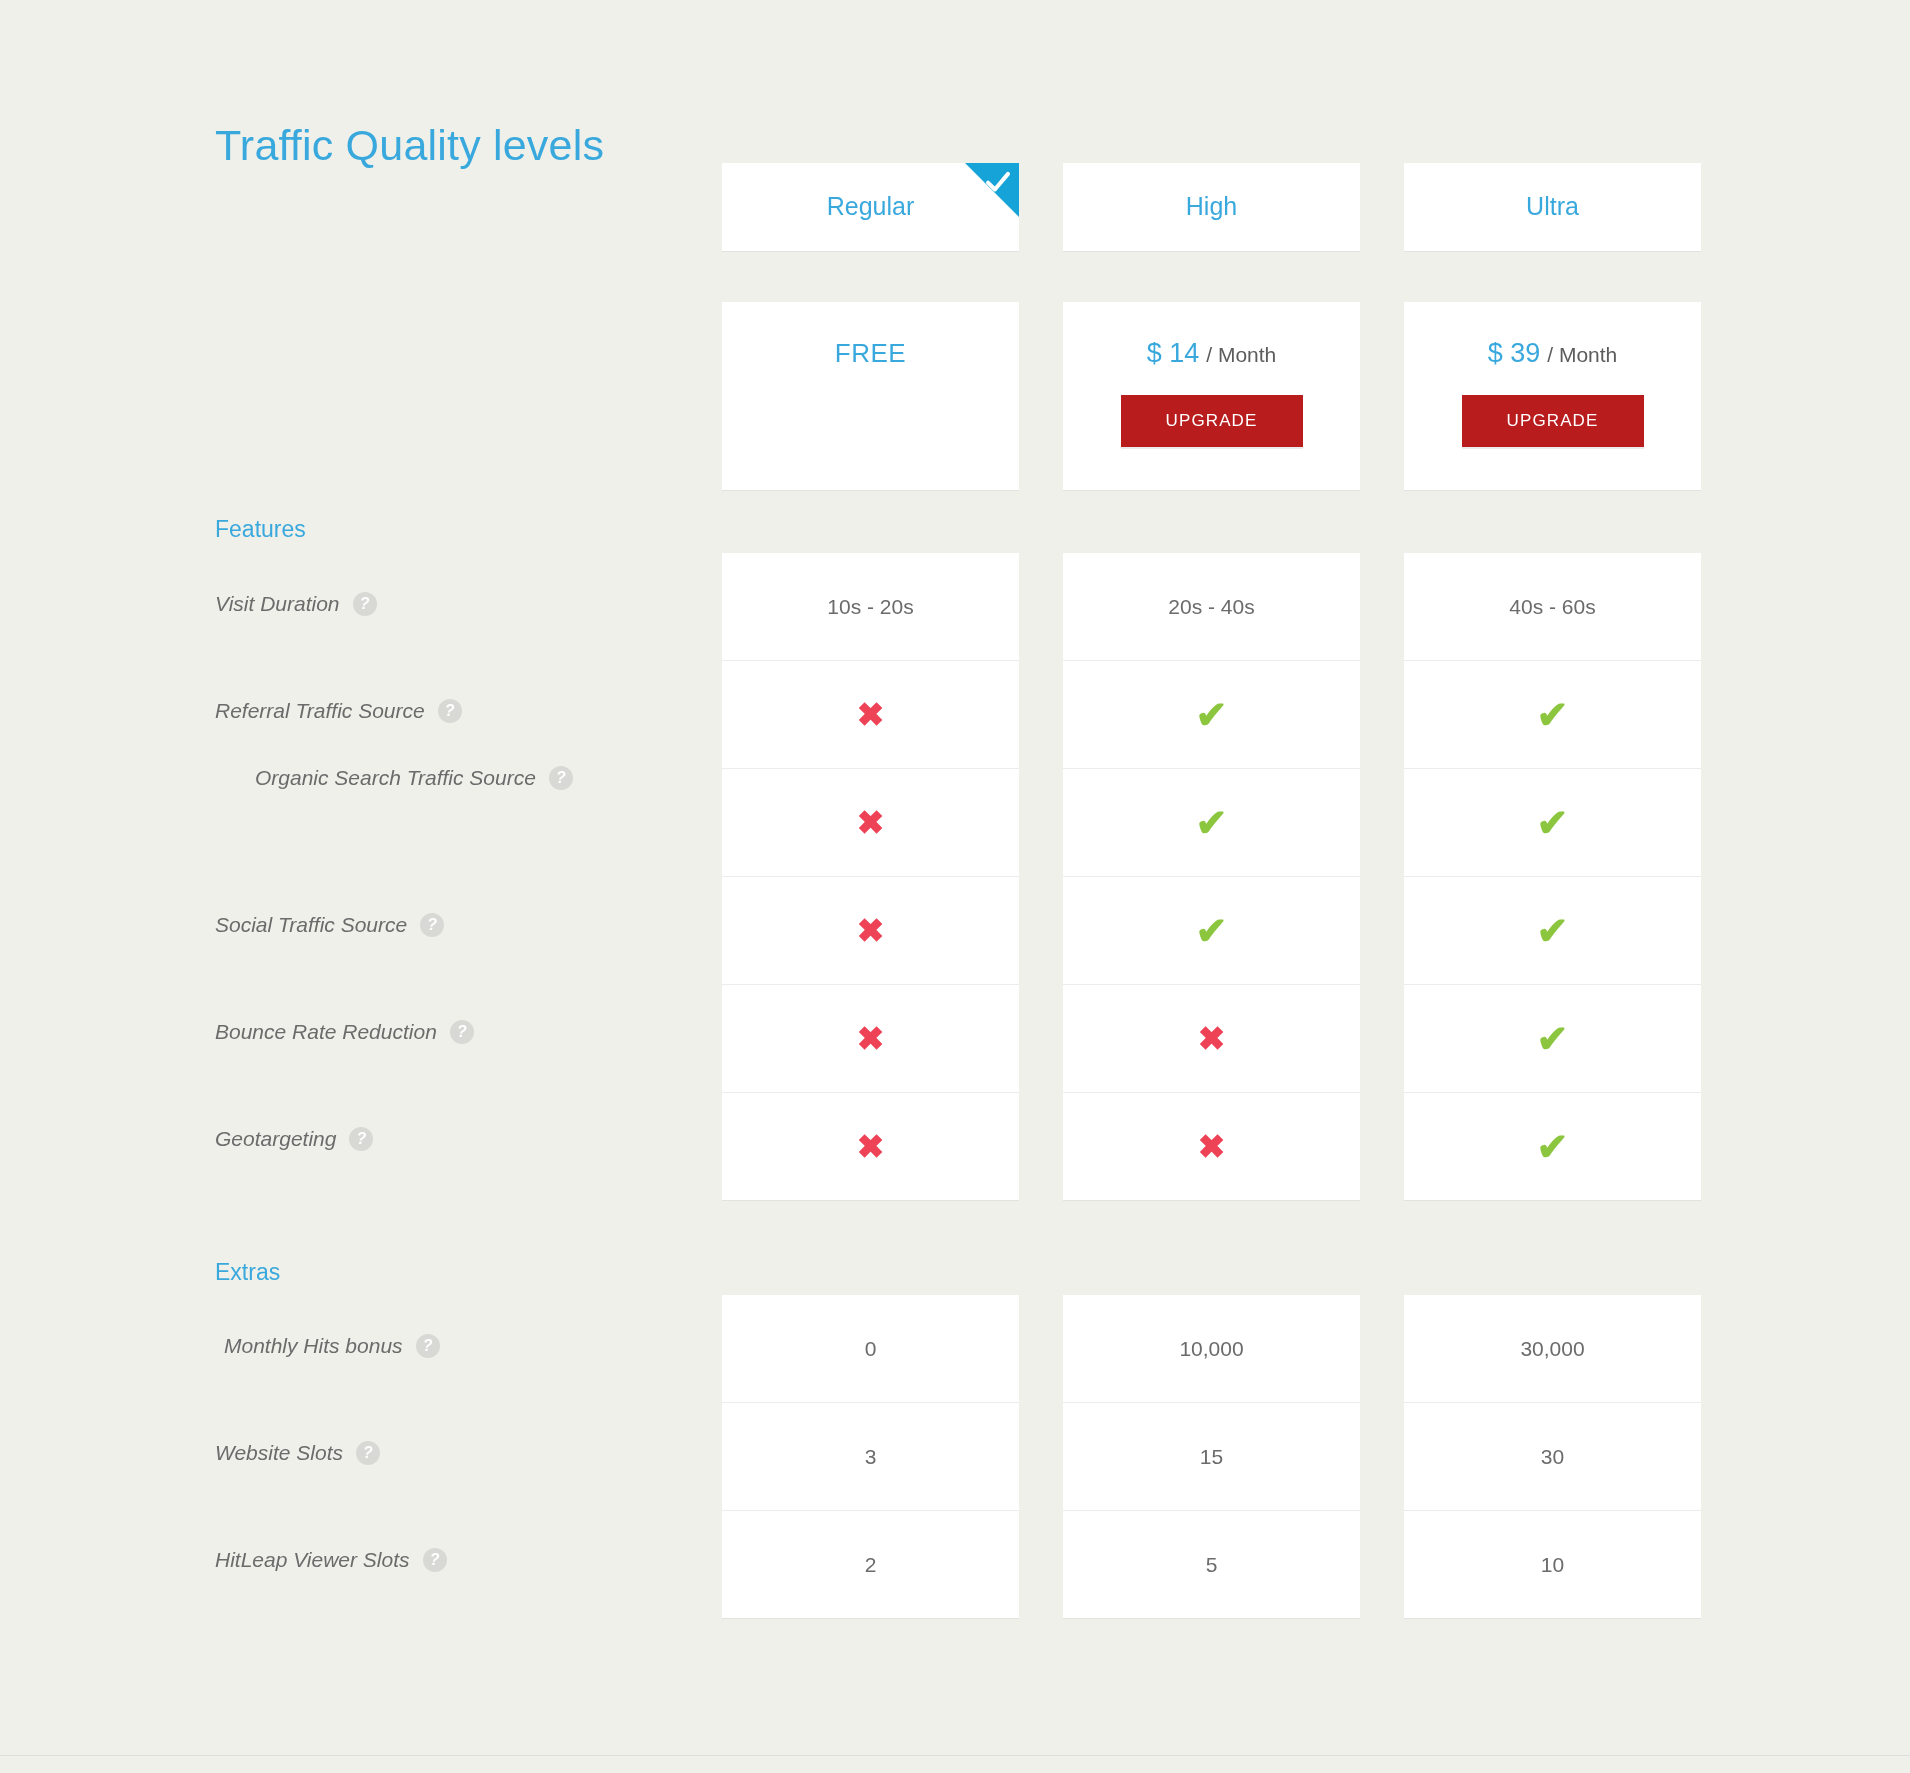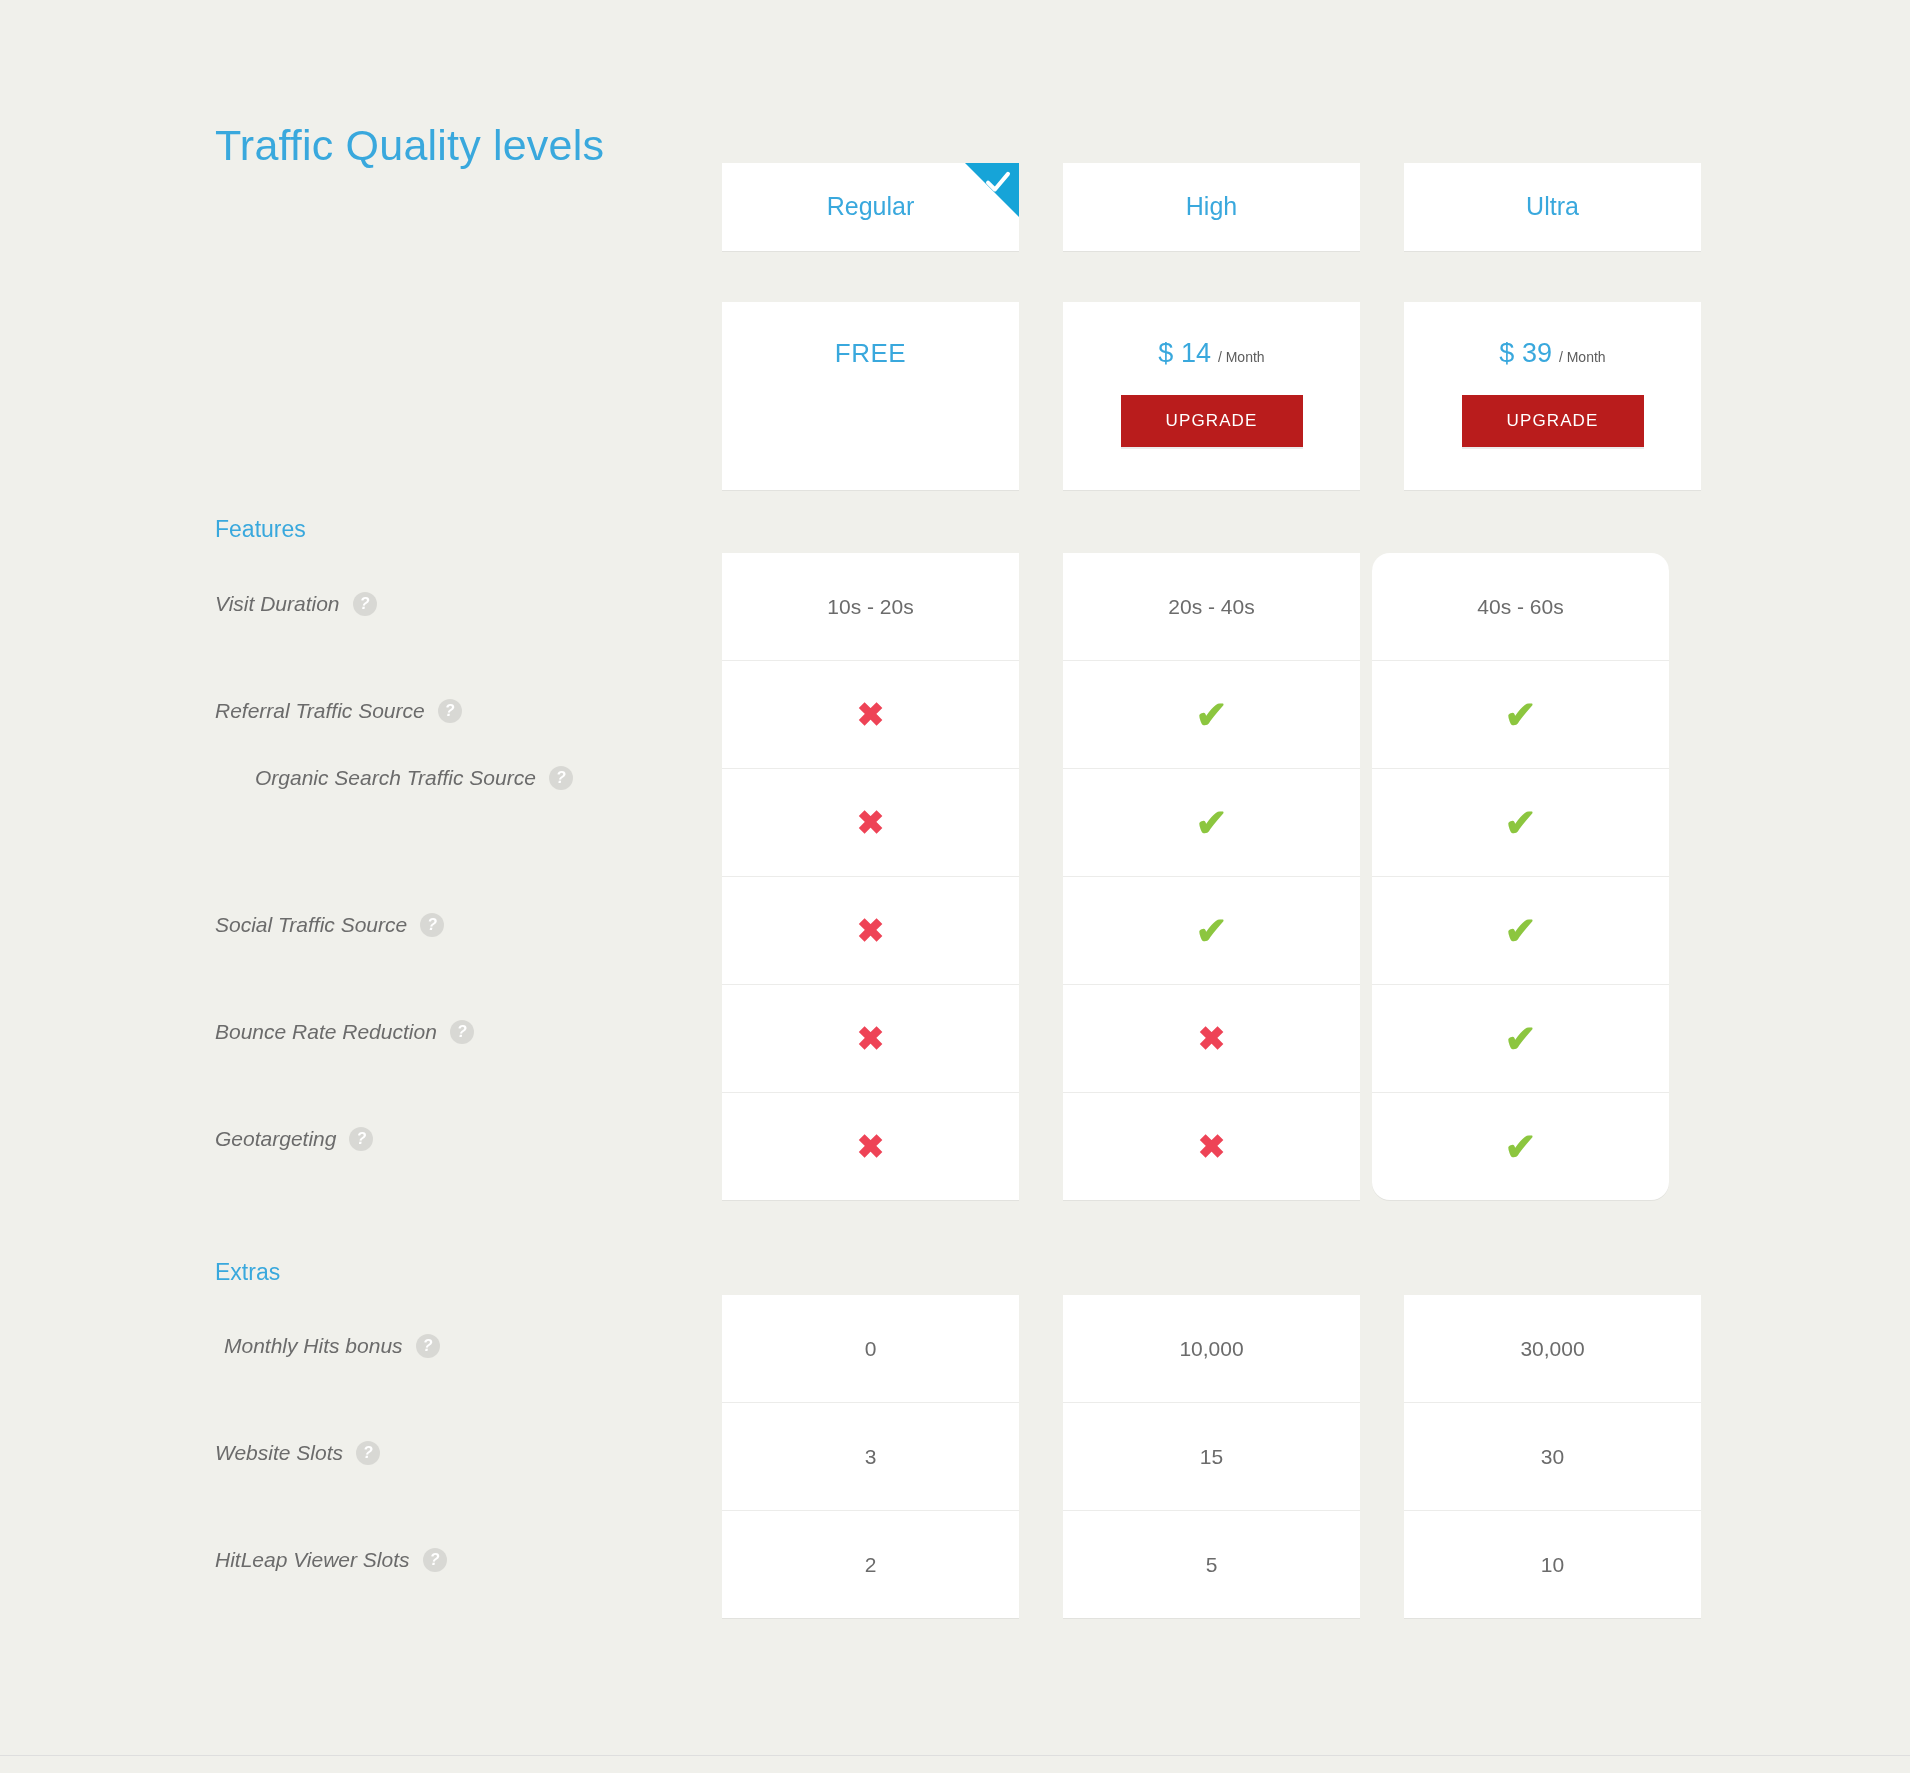--- a/index.html
+++ b/index.html
@@ -98,21 +98,21 @@
     color: #39a8dd;
     font-weight: 400;
   }
   .price-free {
     font-size: 26px;
     color: #39a8dd;
     font-weight: 400;
     letter-spacing: .5px;
   }
   .price-period {
-    font-size: 14px;
+    font-size: 21px;
     color: #5c5c5c;
     font-weight: 400;
     margin-left: 7px;
   }
   .upgrade-btn {
     position: absolute;
     left: 50%;
     transform: translateX(-50%);
     top: 93px;
     width: 182px;
@@ -315,21 +315,21 @@
         <div class="value-cell">
           <span class="mark mark-yes">✔</span>
         </div>
         <div class="value-cell">
           <span class="mark mark-no">✖</span>
         </div>
         <div class="value-cell">
           <span class="mark mark-no">✖</span>
         </div>
       </div>
-      <div class="value-card card" style="left: 1372px; top: 553px; width: 297px; border-radius: 18px;">
+      <div class="value-card card" style="left: 1404px; top: 553px; width: 297px;">
         <div class="value-cell">40s - 60s</div>
         <div class="value-cell">
           <span class="mark mark-yes">✔</span>
         </div>
         <div class="value-cell">
           <span class="mark mark-yes">✔</span>
         </div>
         <div class="value-cell">
           <span class="mark mark-yes">✔</span>
         </div>

